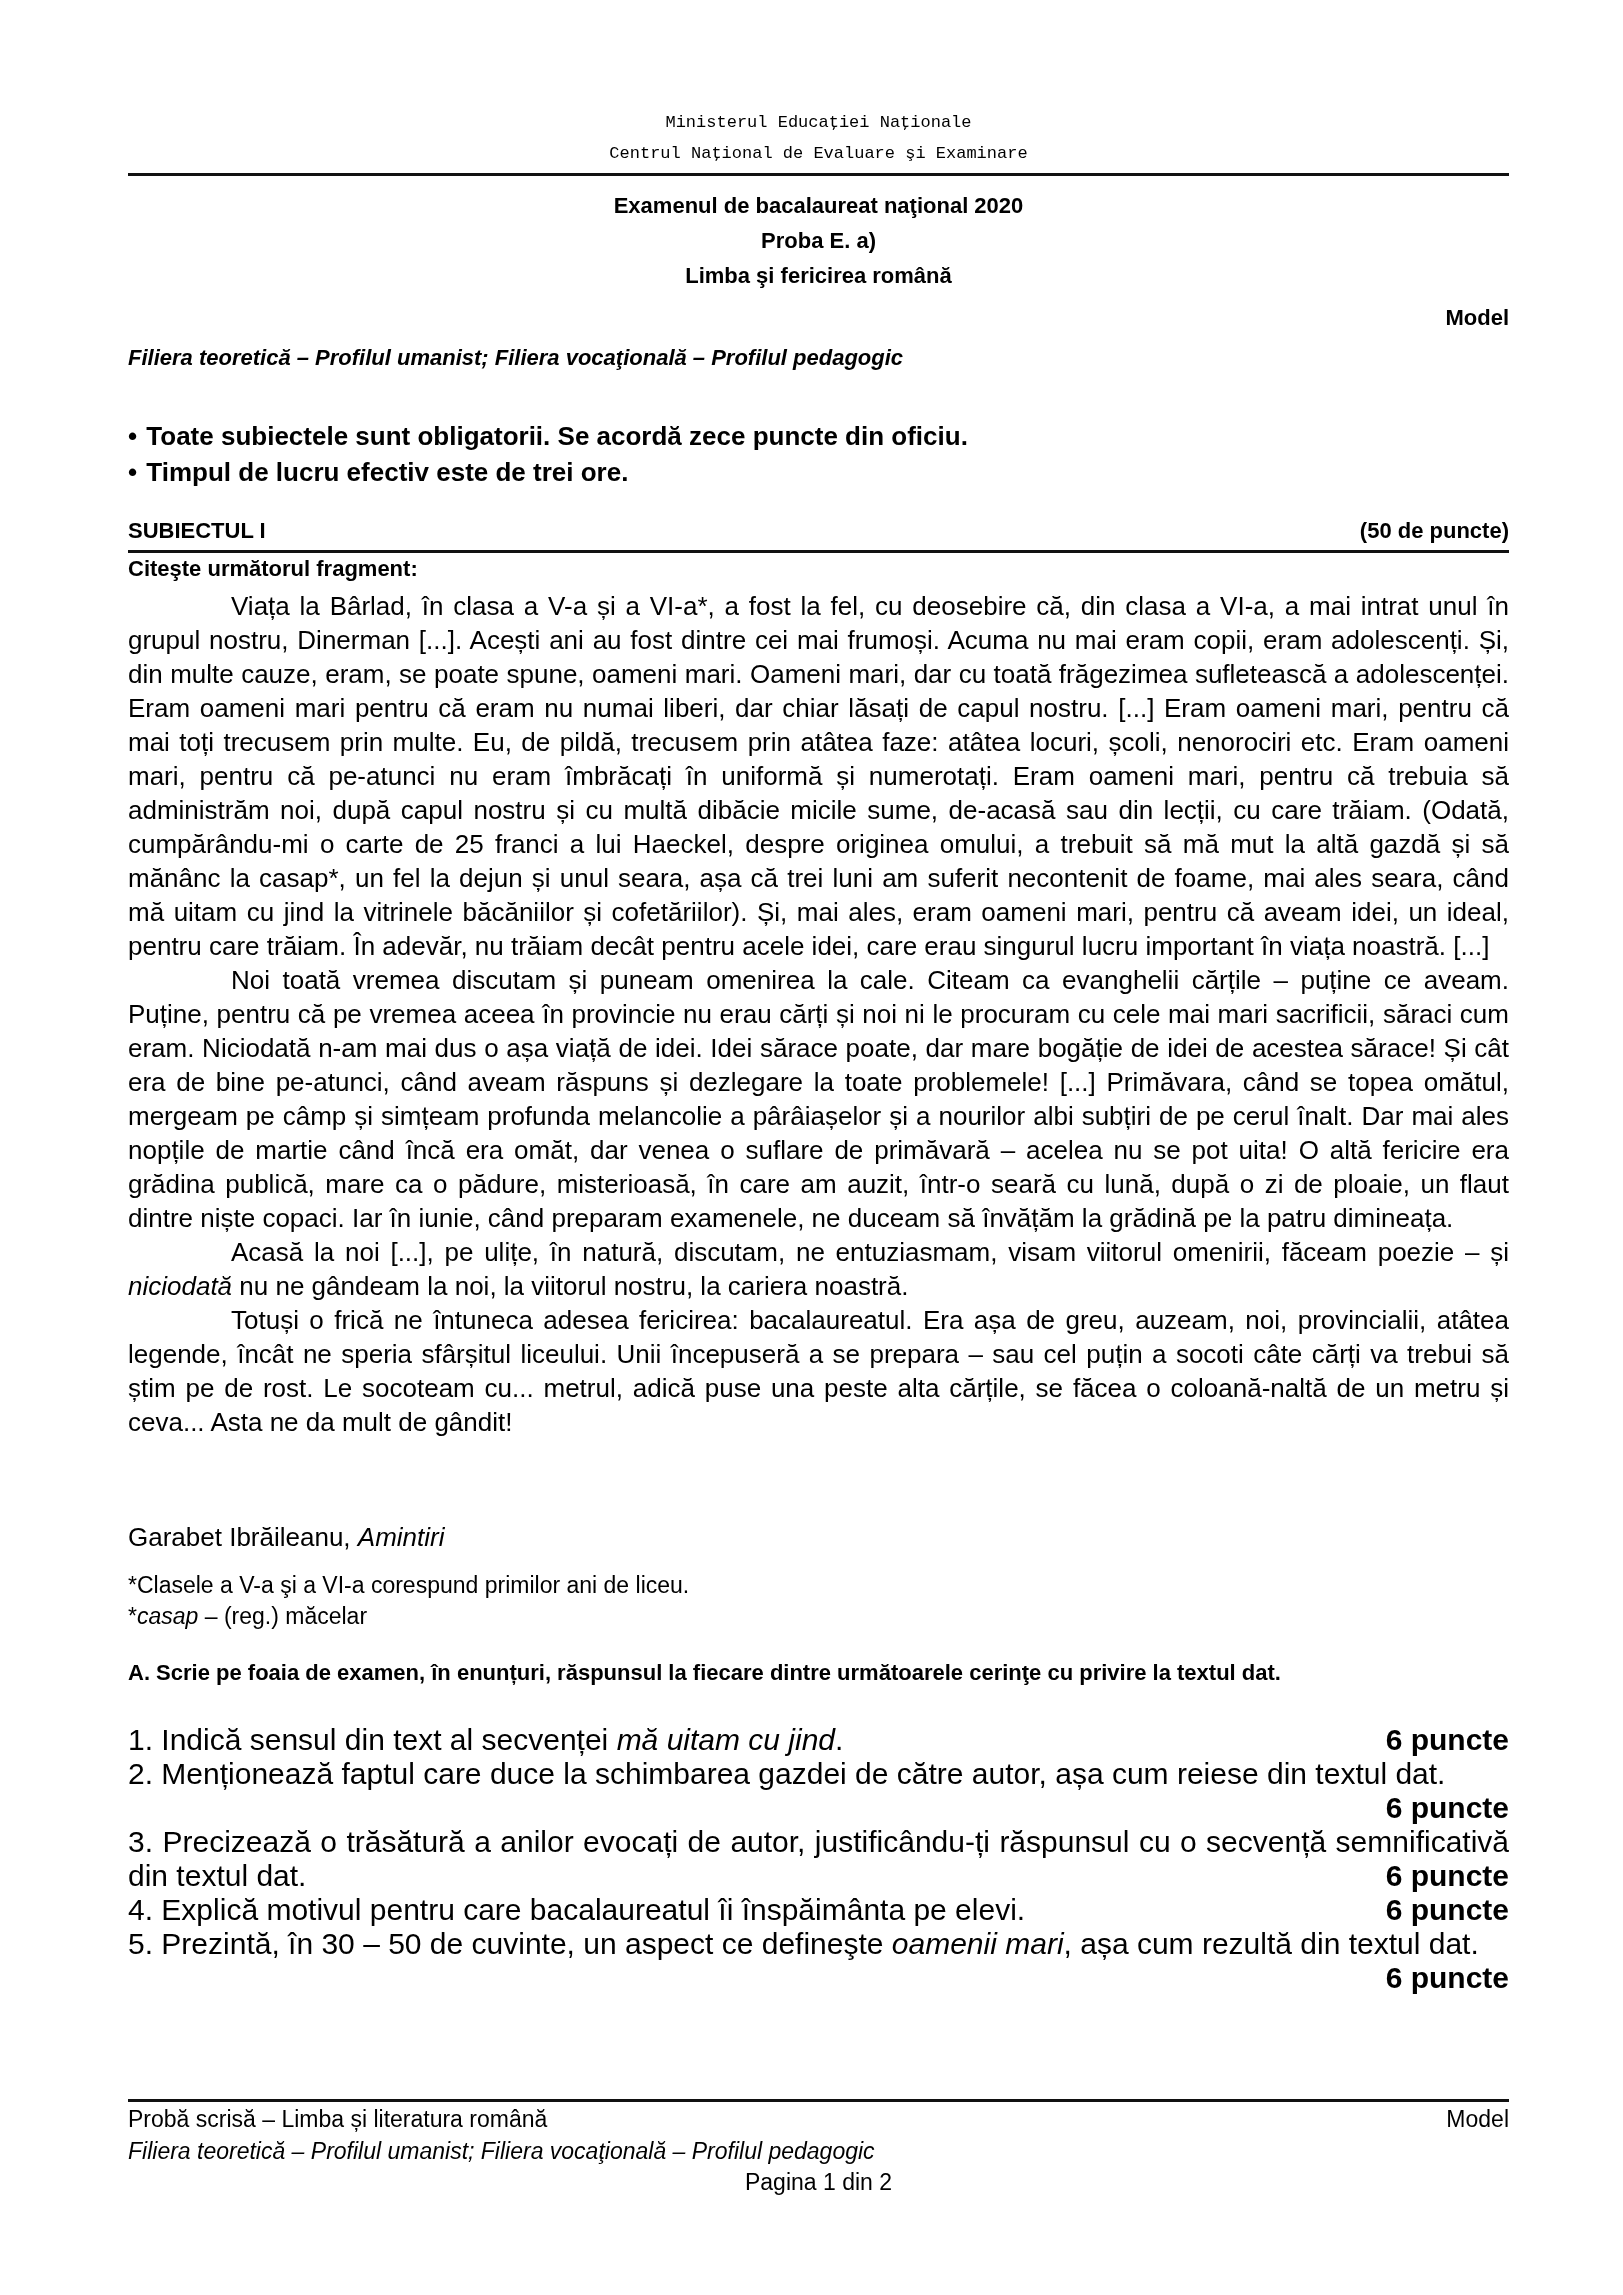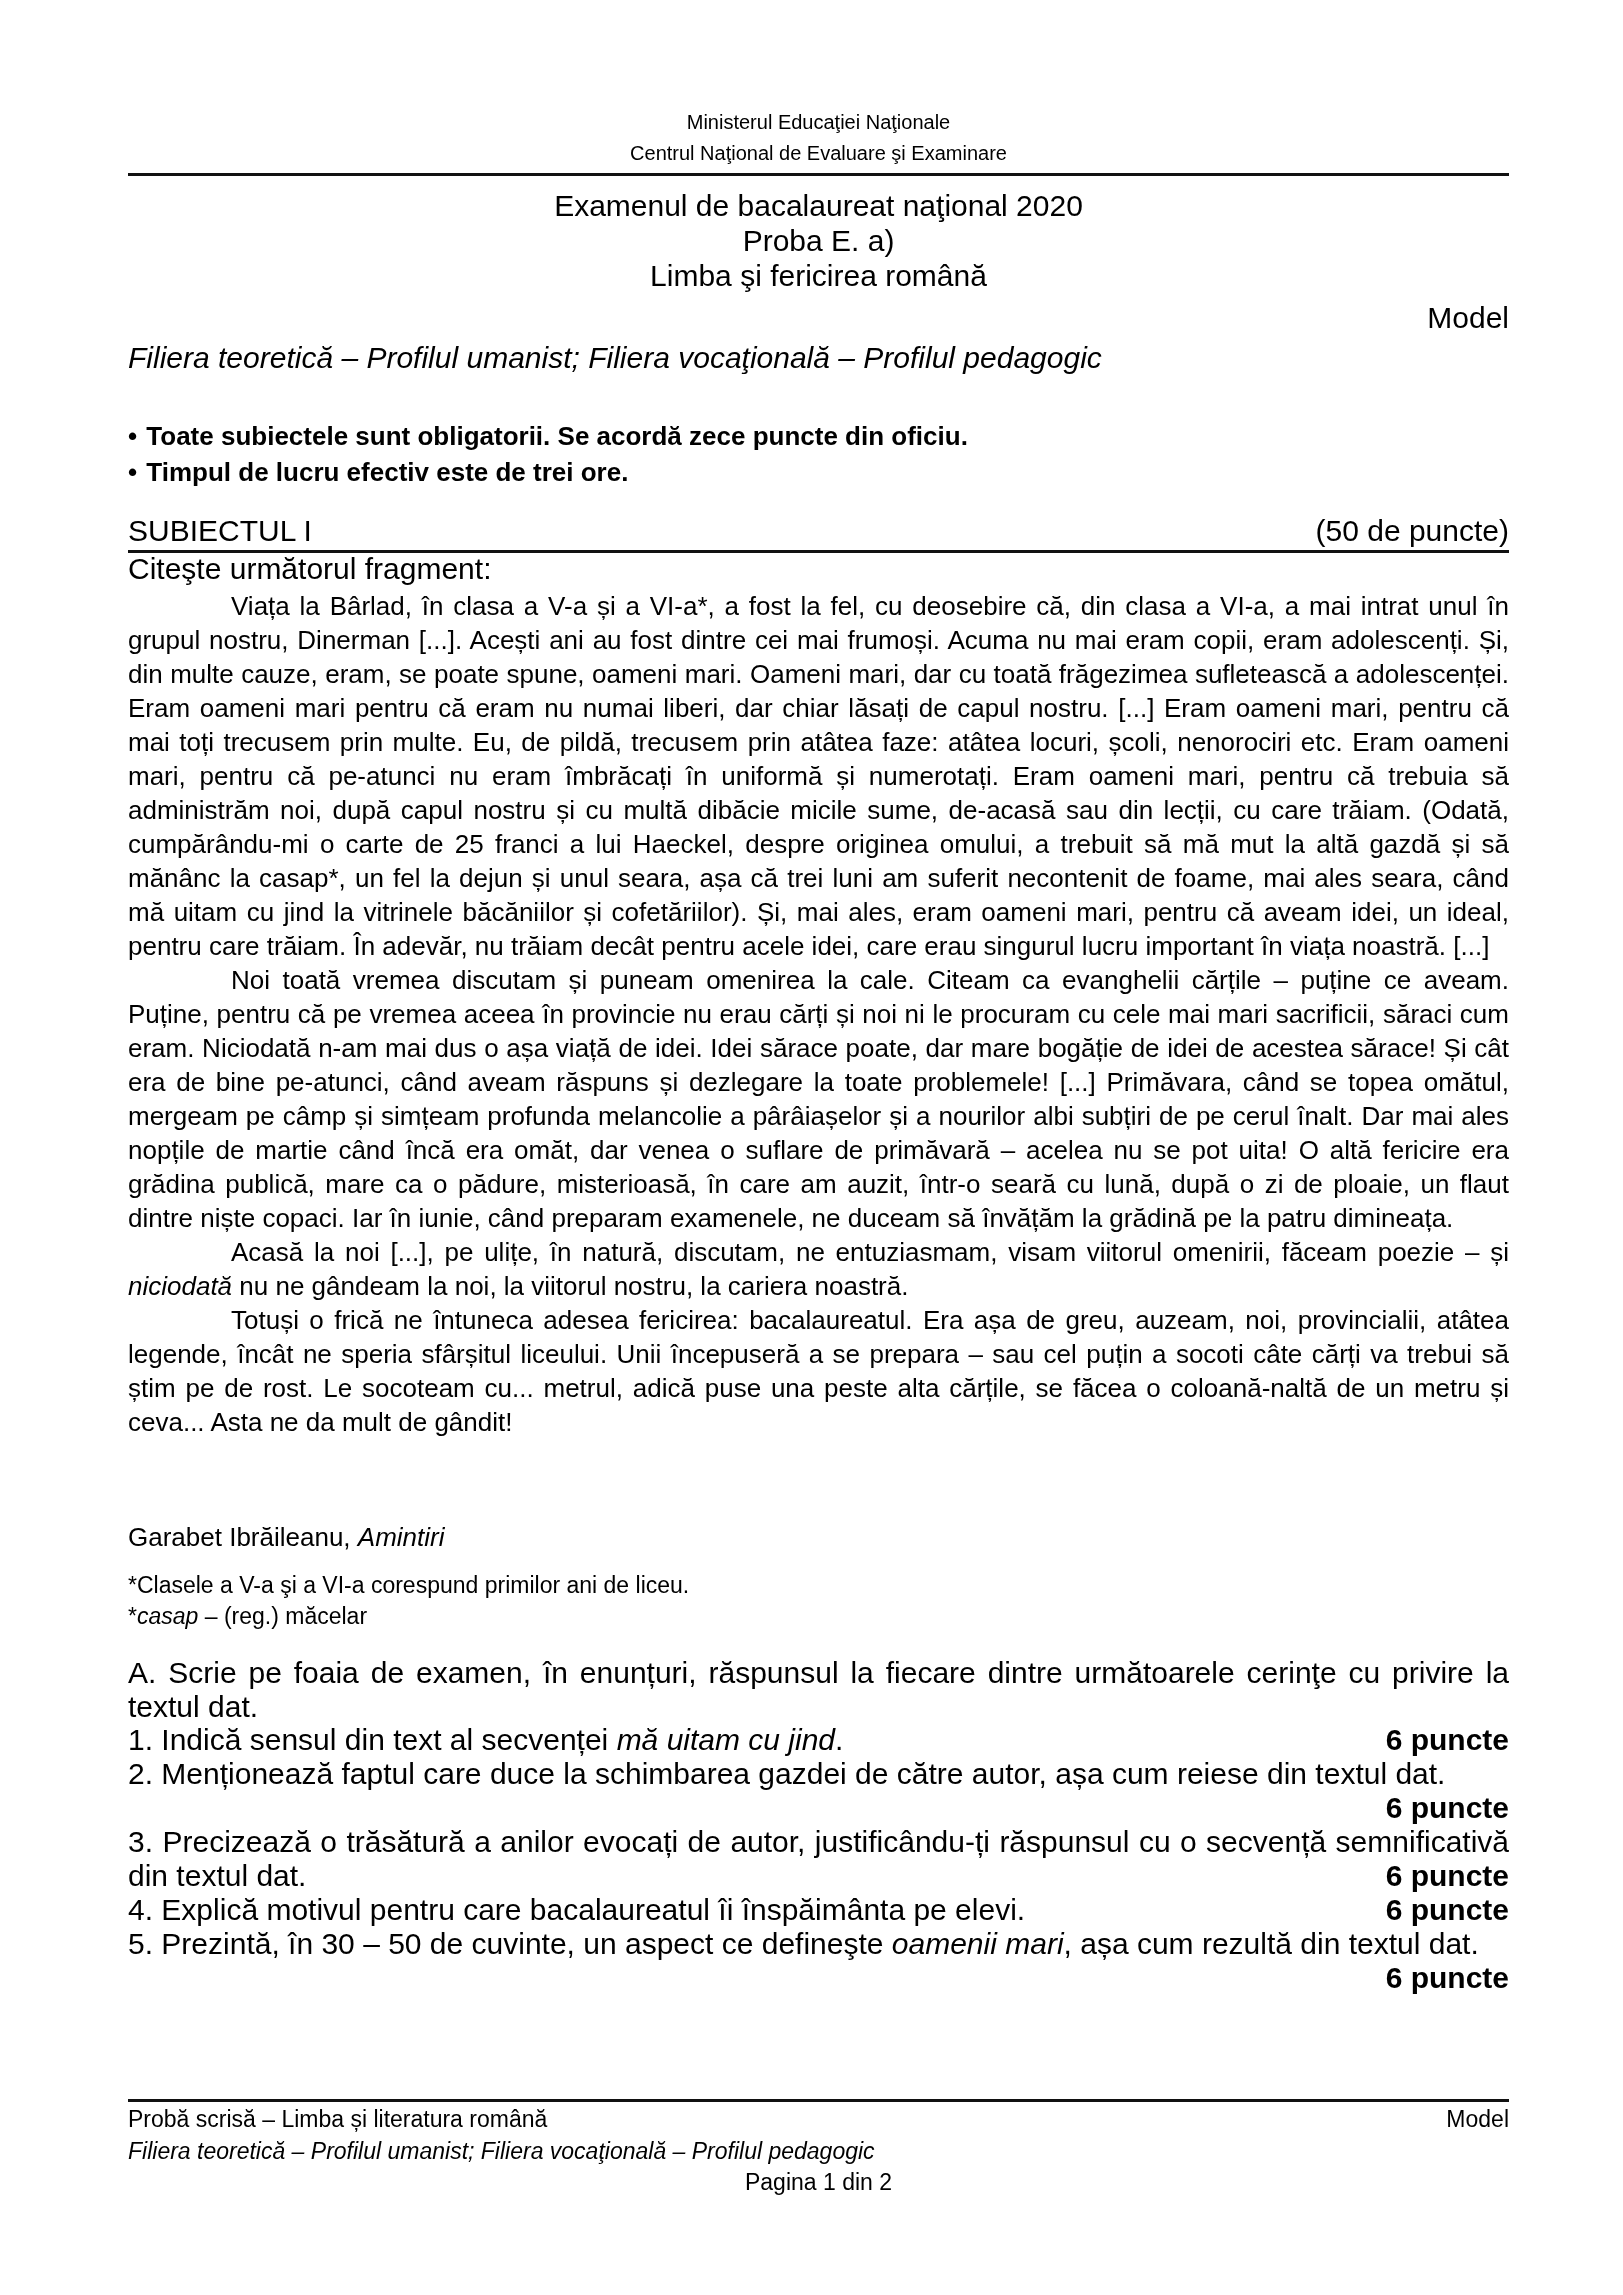--- a/index.html
+++ b/index.html
@@ -3,22 +3,22 @@
 <meta charset="utf-8">
 <style>
   html, body { margin: 0; padding: 0; background: #ffffff; }
   body { width: 1623px; height: 2295px; position: relative; overflow: hidden;
          font-family: "Liberation Sans", sans-serif; color: #000; }
   .page { position: absolute; left: 128px; top: 0; width: 1381px; height: 2295px; }
   .abs { position: absolute; left: 0; right: 0; }
   .center { text-align: center; }
   .right { text-align: right; }
   .ital { font-style: italic; }
-  .hdr { font-size: 20px; line-height: 31px; }
-  .title { font-size: 30px; line-height: 35px; font-weight: normal; }
+  .hdr { font-size: 17px; line-height: 31px; font-family: Liberation Mono, monospace; }
+  .title { font-size: 22px; line-height: 35px; font-weight: bold; }
   .rule { position: absolute; left: 0; right: 0; height: 2.6px; background: #111; }
   .body-text { font-size: 26px; line-height: 34px; text-align: justify; }
   .body-text p { margin: 0; text-indent: 103px; }
   .row { display: flex; justify-content: space-between; align-items: baseline; gap: 41px; }
   .bullets { font-size: 26px; line-height: 36px; font-weight: bold; }
   .bullets div { display: flex; }
   .bullets .dot { width: 18.3px; flex: none; }
   .foot { font-size: 23px; line-height: 31px; }
   .task { font-size: 30px; line-height: 34px; }
   .task .num-text { flex: 1; }

